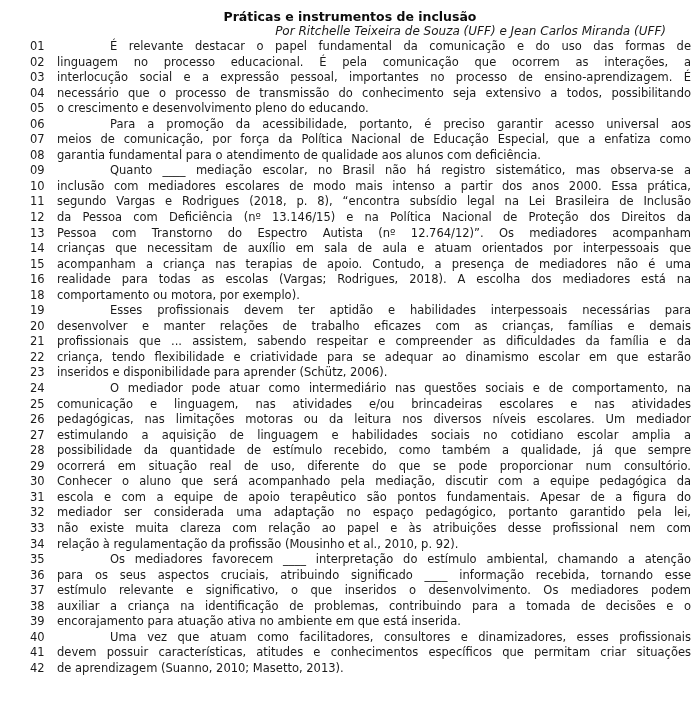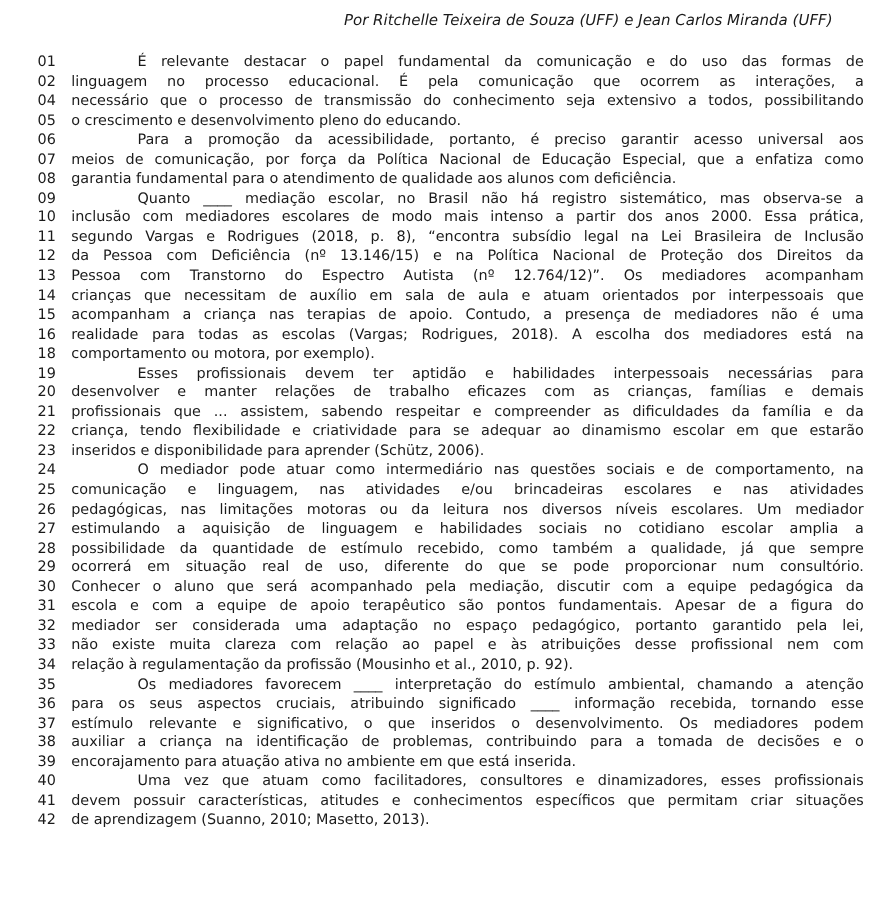--- a/index.html
+++ b/index.html
@@ -21,21 +21,20 @@
     color: #0d0d0d;
   }
   .byline {
     font-size: 12px;
     font-style: italic;
     text-align: right;
     padding-right: 34px;
     line-height: 15px;
   }
   .lines {
-    margin-top: 18px;
     padding-left: 30px;
     padding-right: 9px;
     font-size: 11.5px;
     line-height: 15.55px;
   }
   .line { display: flex; }
   .lnum { flex: 0 0 27px; }
   .txt {
     flex: 1;
     text-align: justify;
@@ -45,29 +44,34 @@
     text-align: right;
     text-align-last: left;
   }
   .txt.first { text-indent: 53px; }
   .i { }
 </style>
 </head>
 <body>
 
 <div class="page">
+  <div class="title">Práticas e instrumentos de inclusão</div>
   <div class="byline">Por Ritchelle Teixeira de Souza (UFF) e Jean Carlos Miranda (UFF)</div>
   <div class="lines" id="lines">
       <div class="line">
         <span class="lnum">01</span>
         <div class="txt first"><span>É relevante destacar o papel fundamental da comunicação e do uso das formas de</span></div>
       </div>
       <div class="line">
         <span class="lnum">02</span>
         <div class="txt"><span>linguagem no processo educacional. É pela comunicação que ocorrem as interações, a</span></div>
+      </div>
+      <div class="line">
+        <span class="lnum">03</span>
+        <div class="txt"><span>interlocução social e a expressão pessoal, importantes no processo de ensino-aprendizagem. É</span></div>
       </div>
       <div class="line">
         <span class="lnum">04</span>
         <div class="txt"><span>necessário que o processo de transmissão do conhecimento seja extensivo a todos, possibilitando</span></div>
       </div>
       <div class="line">
         <span class="lnum">05</span>
         <div class="txt end"><span>o crescimento e desenvolvimento pleno do educando.</span></div>
       </div>
       <div class="line">

